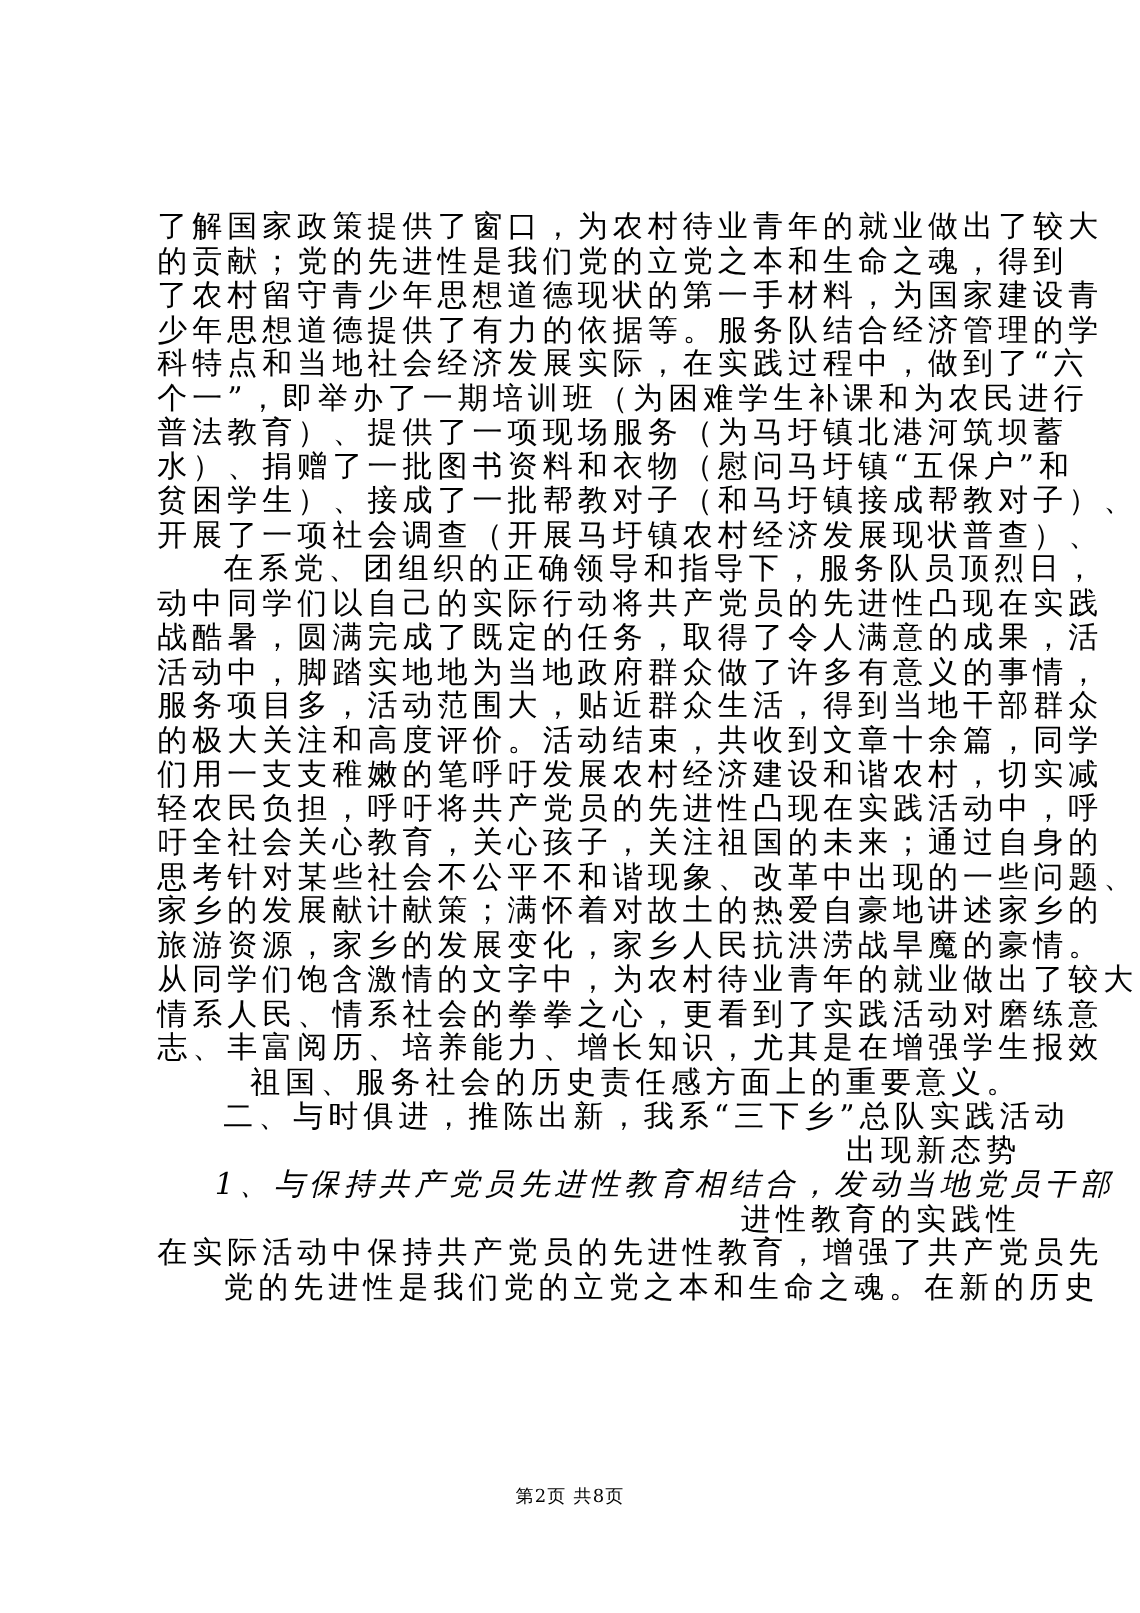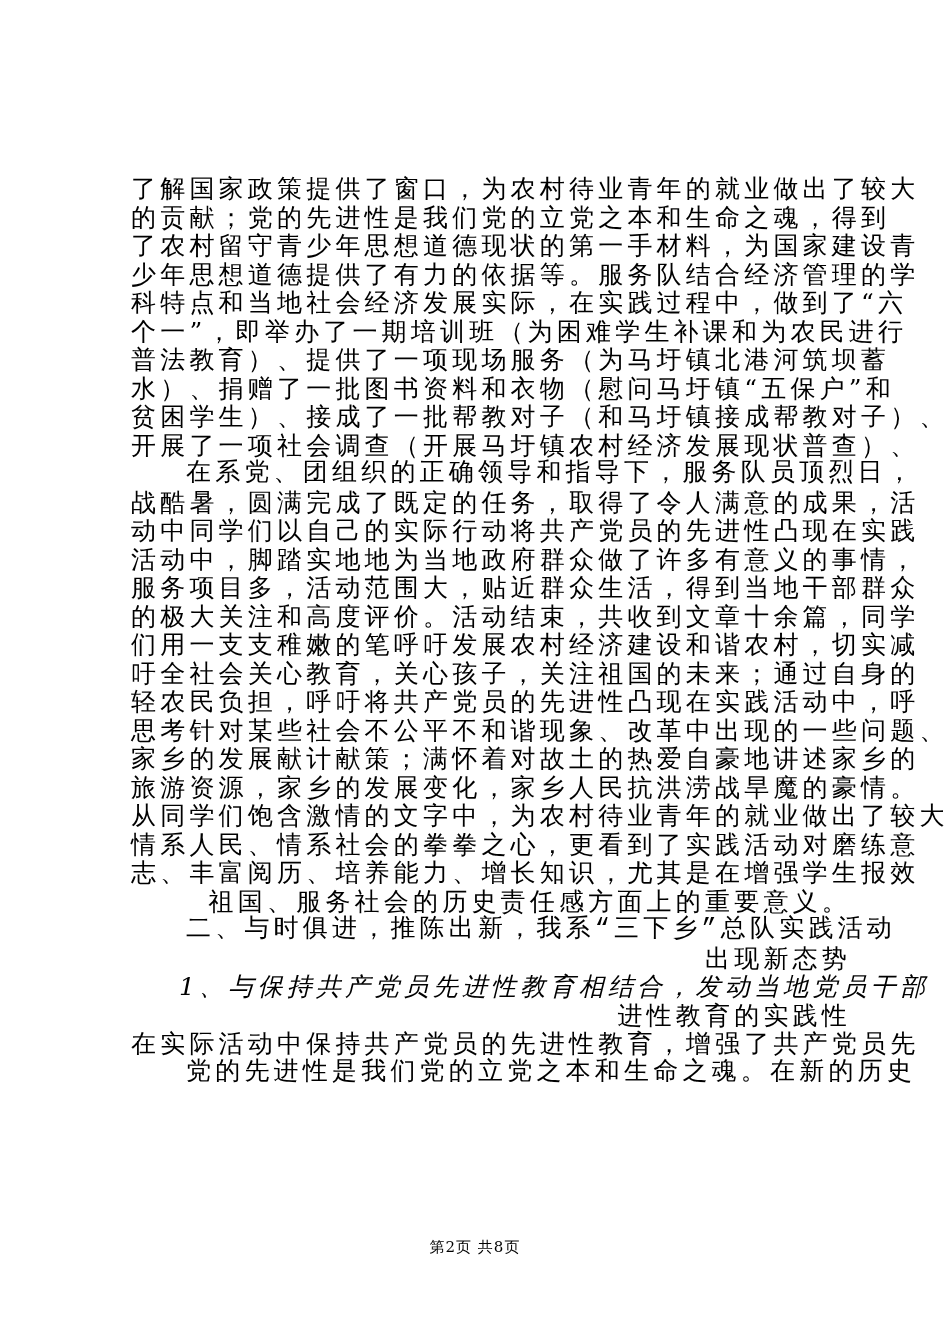--- a/index.html
+++ b/index.html
@@ -25,21 +25,20 @@
     .line {
       display: block;
       height: 28.5px;
       line-height: 28.5px;
       font-size: 25px;
       letter-spacing: 4.2px;
       white-space: nowrap;
     }
     .line.indent {
       padding-left: 55px;
-      font-family: Liberation Mono, monospace;
     }
     .line.indent-num {
       padding-left: 48px;
       font-style: italic;
     }
     .footer {
       position: absolute;
       left: 0;
       width: 950px;
       top: 1238px;
@@ -62,28 +61,28 @@
     <span class="line">科特点和当地社会经济发展实际，在实践过程中，做到了“六</span>
     <span class="line">个一”，即举办了一期培训班（为困难学生补课和为农民进行</span>
     <span class="line">普法教育）、提供了一项现场服务（为马圩镇北港河筑坝蓄</span>
     <span class="line">水）、捐赠了一批图书资料和衣物（慰问马圩镇“五保户”和</span>
     <span class="line">贫困学生）、接成了一批帮教对子（和马圩镇接成帮教对子）、</span>
     <span class="line">开展了一项社会调查（开展马圩镇农村经济发展现状普查）、</span>
   </div>
 
   <div>
     <span class="line indent">在系党、团组织的正确领导和指导下，服务队员顶烈日，</span>
+    <span class="line">动中同学们以自己的实际行动将共产党员的先进性凸现在实践</span>
     <span class="line">战酷暑，圆满完成了既定的任务，取得了令人满意的成果，活</span>
-    <span class="line">动中同学们以自己的实际行动将共产党员的先进性凸现在实践</span>
     <span class="line">活动中，脚踏实地地为当地政府群众做了许多有意义的事情，</span>
     <span class="line">服务项目多，活动范围大，贴近群众生活，得到当地干部群众</span>
     <span class="line">的极大关注和高度评价。活动结束，共收到文章十余篇，同学</span>
     <span class="line">们用一支支稚嫩的笔呼吁发展农村经济建设和谐农村，切实减</span>
+    <span class="line">轻农民负担，呼吁将共产党员的先进性凸现在实践活动中，呼</span>
     <span class="line">吁全社会关心教育，关心孩子，关注祖国的未来；通过自身的</span>
-    <span class="line">轻农民负担，呼吁将共产党员的先进性凸现在实践活动中，呼</span>
     <span class="line">思考针对某些社会不公平不和谐现象、改革中出现的一些问题、</span>
     <span class="line">家乡的发展献计献策；满怀着对故土的热爱自豪地讲述家乡的</span>
     <span class="line">旅游资源，家乡的发展变化，家乡人民抗洪涝战旱魔的豪情。</span>
     <span class="line">从同学们饱含激情的文字中，为农村待业青年的就业做出了较大、</span>
     <span class="line">情系人民、情系社会的拳拳之心，更看到了实践活动对磨练意</span>
     <span class="line">志、丰富阅历、培养能力、增长知识，尤其是在增强学生报效</span>
     <span class="line">祖国、服务社会的历史责任感方面上的重要意义。</span>
   </div>
 
   <div>

